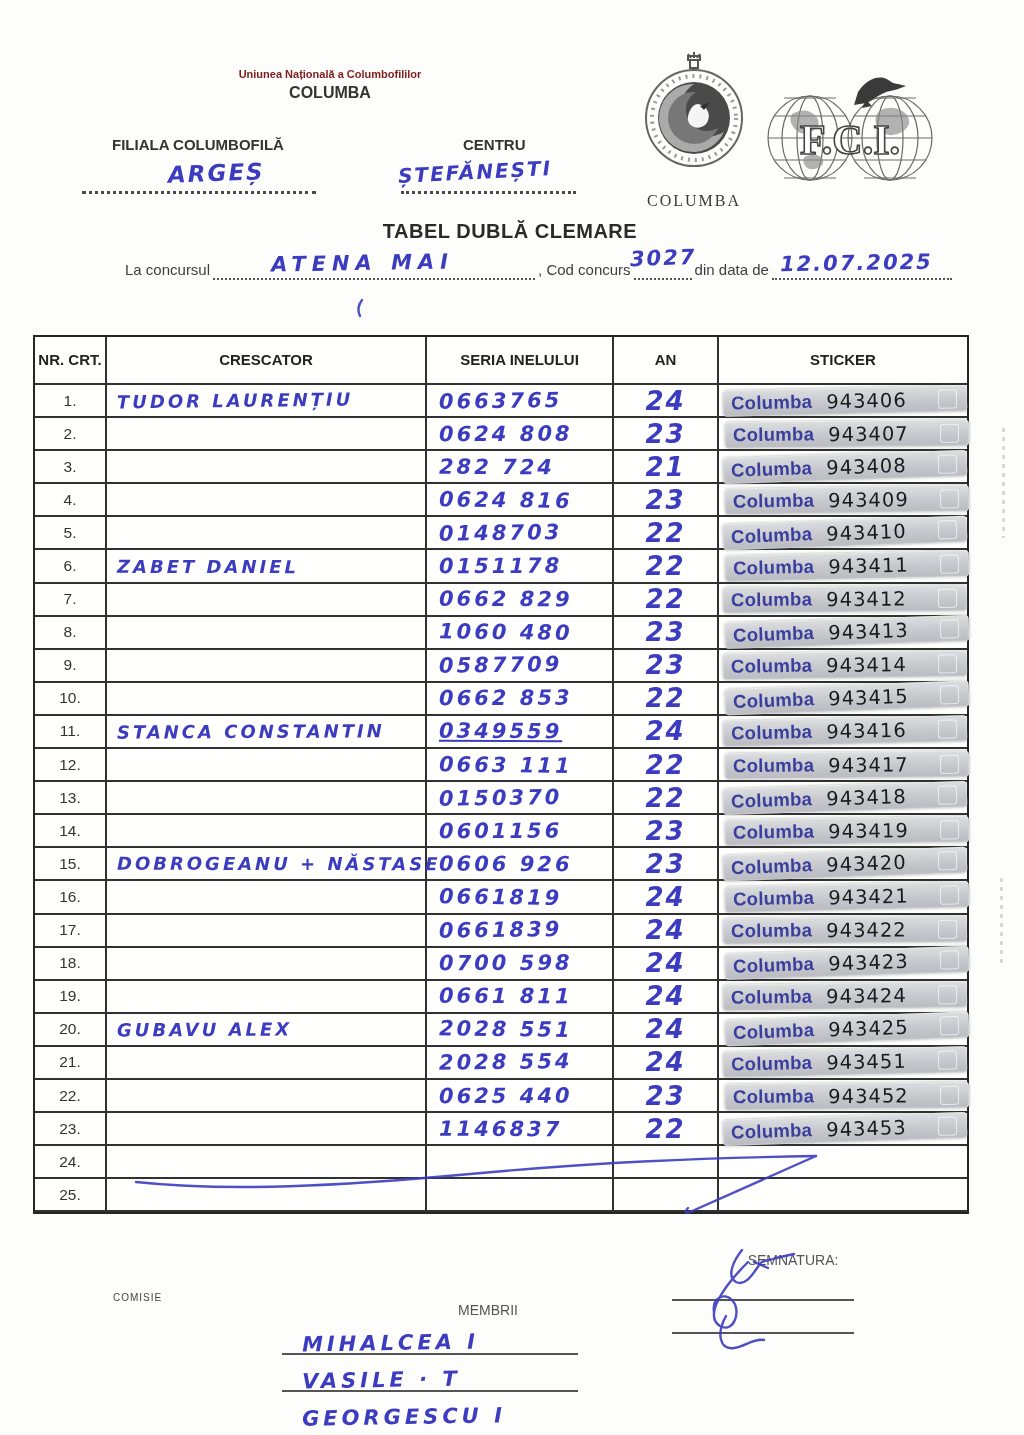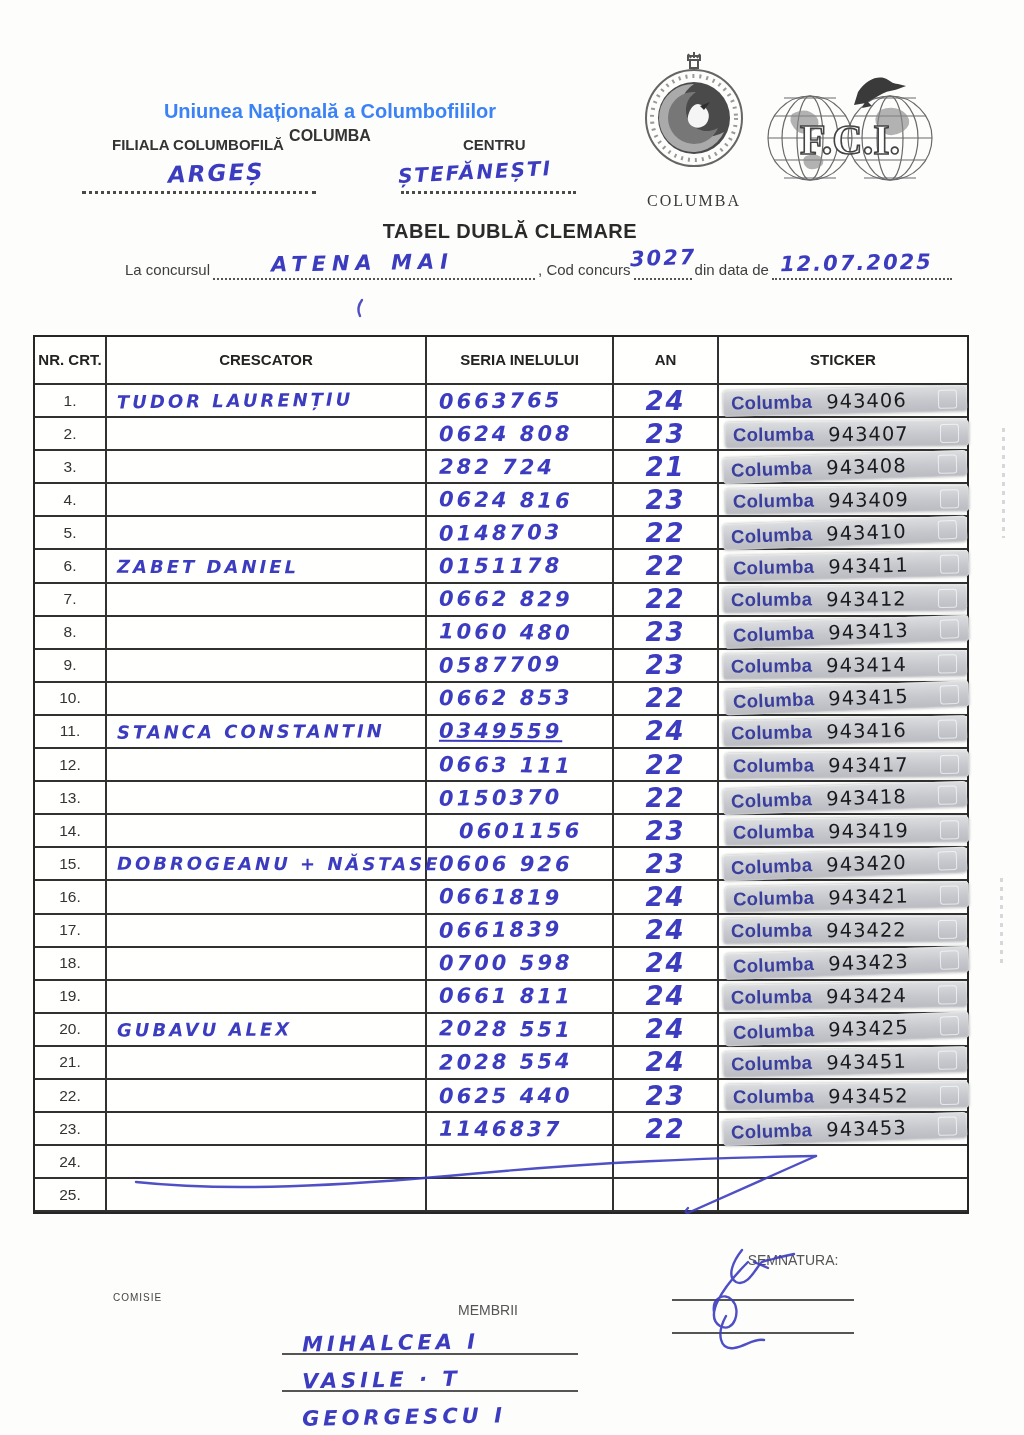--- a/index.html
+++ b/index.html
@@ -3,21 +3,21 @@
 <meta charset="utf-8">
 <style>
   html,body { margin:0; padding:0; background:#e8e8e8; }
   .page {
     position:relative; width:1024px; height:1435px; margin:0 auto;
     background:#fdfdfc; overflow:hidden;
     font-family:"Liberation Sans", sans-serif; color:#2b2b2b;
   }
   
   .org { position:absolute; left:110px; top:68px; width:440px; text-align:center; }
-  .org .l1 { font-weight:bold; font-size:20px; color:#3b82f6;margin-top:32px; }
+  .org .l1 { font-weight:bold; font-size:11px; color:#7f1d1d; }
   .org .l2 { font-weight:bold; font-size:16px; color:#333; margin-top:4px; }
   .lbl { position:absolute; font-weight:bold; font-size:15px; color:#333; }
   .dotline { position:absolute; border-bottom:3px dotted #4a4a4a; height:0; }
   
   .hw {
     font-family:"DejaVu Sans", sans-serif; font-style:italic; font-weight:600;
     color:#3c3cc0; white-space:nowrap; letter-spacing:2px; display:inline-block;
   }
   .hw-filiala { position:absolute; left:168px; top:160px; font-size:23px; transform:rotate(-2deg); }
   .hw-centru  { position:absolute; left:398px; top:160px; font-size:20px; transform:rotate(-3deg); }
@@ -279,21 +279,21 @@
           </div></div><div class="trow"><div class="cell c-nr">13.</div><div class="cell c-crescator"></div><div class="cell c-seria">
             <span class="hw" style="transform: rotate(-0.75deg);">0150370</span>
           </div><div class="cell c-an">
             <span class="hw">22</span>
           </div><div class="cell c-sticker">
             <div class="sticker" style="transform: rotate(-1.9deg) translateX(0px);">
               <span class="brand">Columba</span>
               <span class="num">943418</span>
             </div>
           </div></div><div class="trow"><div class="cell c-nr">14.</div><div class="cell c-crescator"></div><div class="cell c-seria">
-            <span class="hw" style="transform: rotate(-0.25deg); margin-left: 20px;">0601156</span>
+            <span class="hw" style="transform: rotate(-0.25deg);">0601156</span>
           </div><div class="cell c-an">
             <span class="hw">23</span>
           </div><div class="cell c-sticker">
             <div class="sticker" style="transform: rotate(-0.9deg) translateX(2px);">
               <span class="brand">Columba</span>
               <span class="num">943419</span>
             </div>
           </div></div><div class="trow"><div class="cell c-nr">15.</div><div class="cell c-crescator">
             <span class="hw" style="transform: rotate(0.1deg);">DOBROGEANU + NĂSTASE</span>
           </div><div class="cell c-seria">

